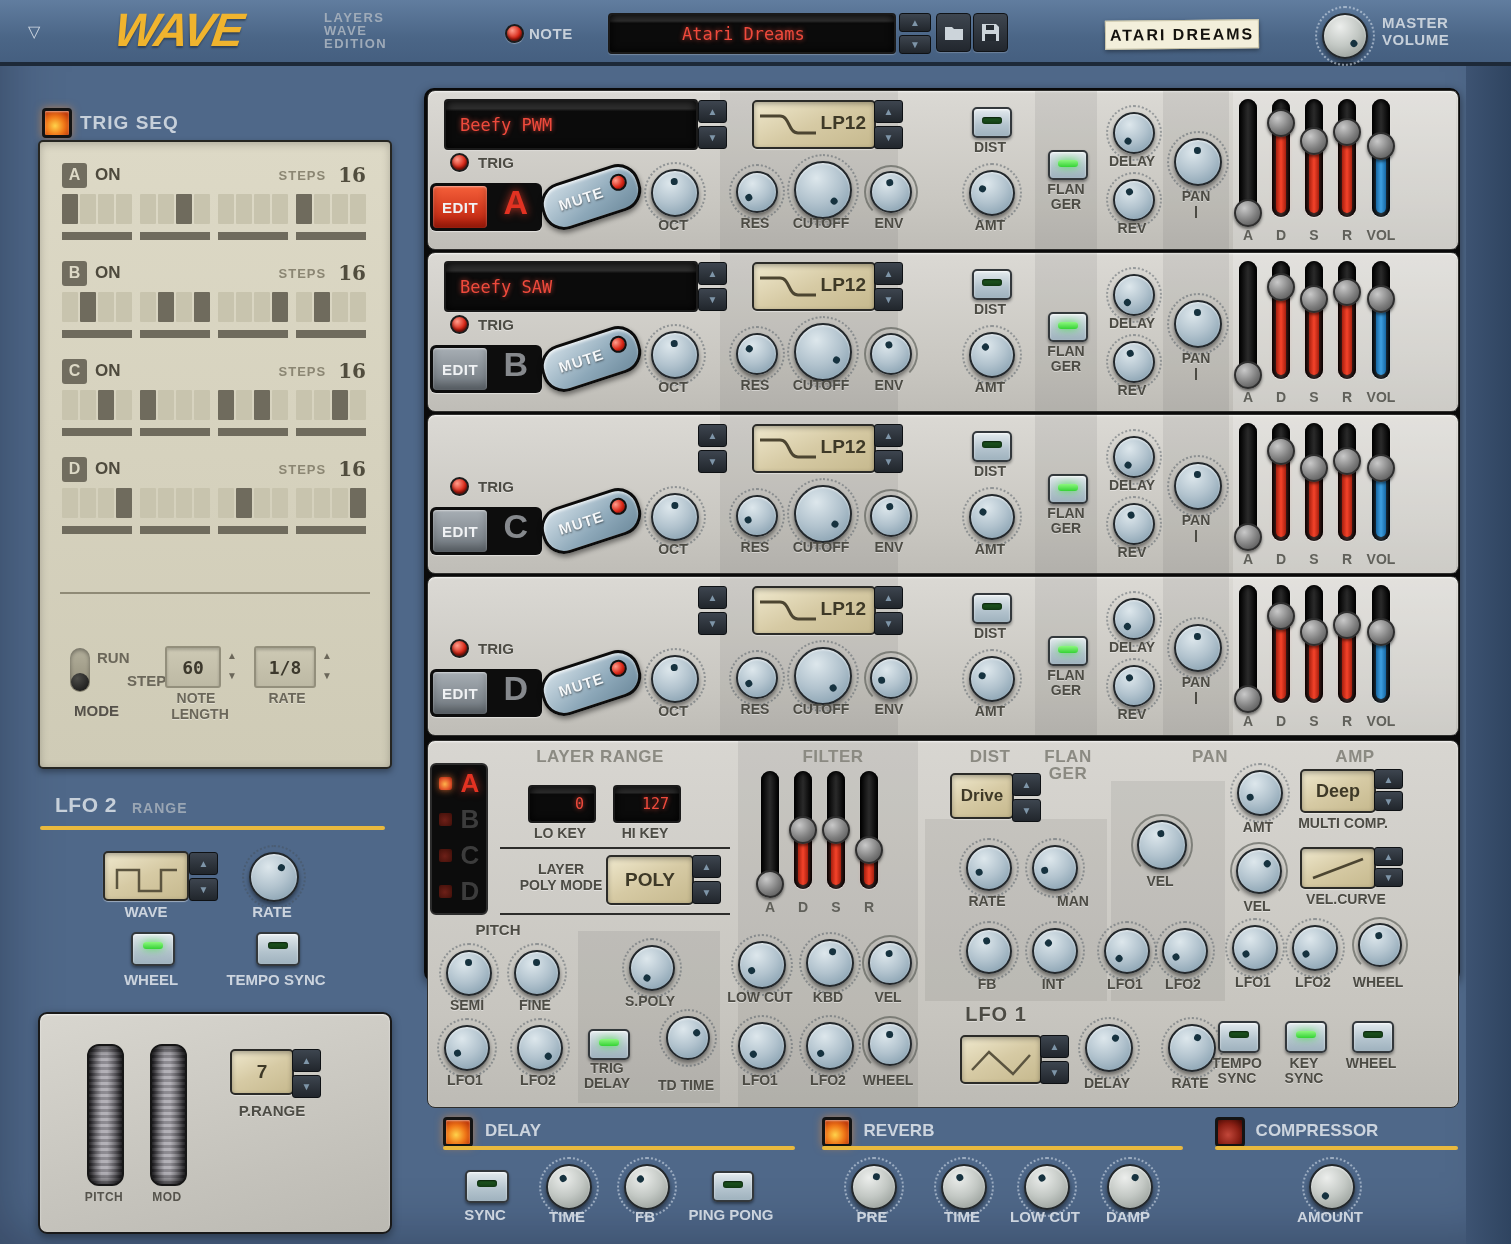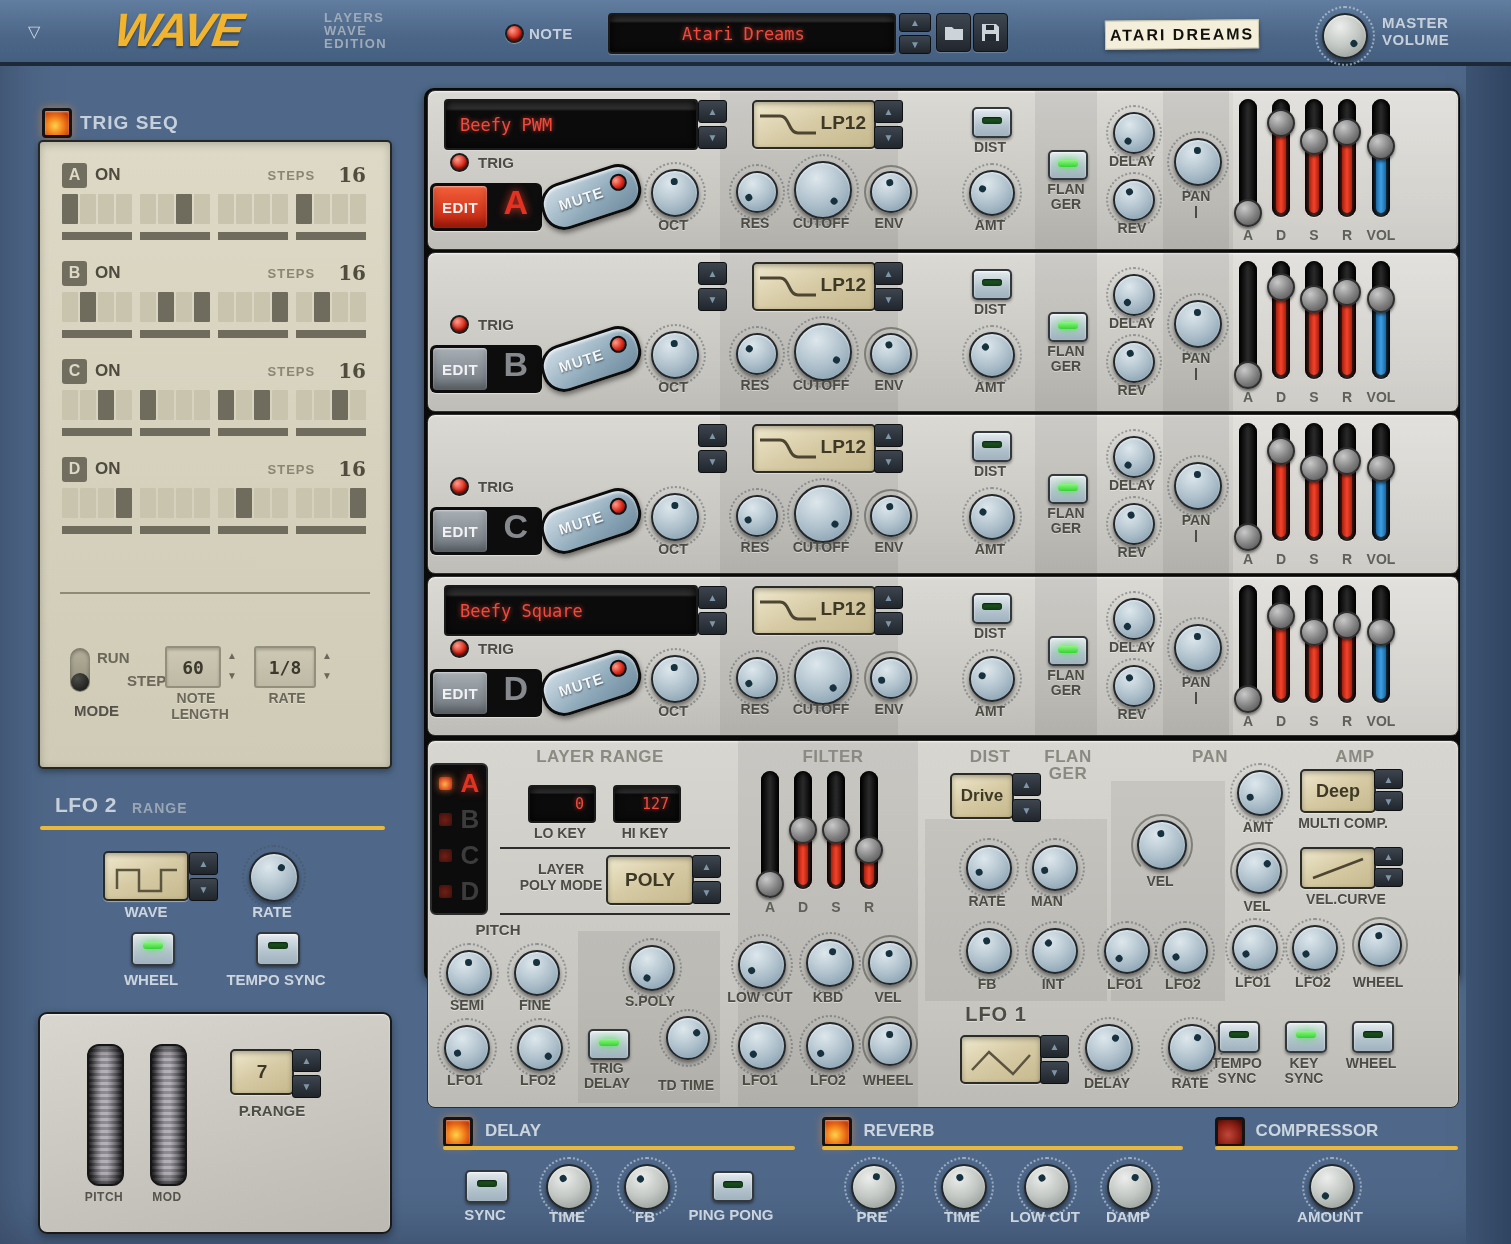--- a/index.html
+++ b/index.html
@@ -106,21 +106,21 @@
         background:radial-gradient(circle at 35% 30%, #ff9d8c, #d92818 55%, #6d0b04 92%);}
   .nmlcd .lcdred{font-size:17px;}
   
   .seqpanel{position:absolute;left:38px;top:140px;width:350px;height:625px;border:2px solid #262622;border-radius:5px;
         background:linear-gradient(#ddd9c6,#cfcbb6);box-shadow:inset 0 2px 8px rgba(0,0,0,.22), 0 3px 6px rgba(0,0,0,.35);}
   .rowhead{position:absolute;left:22px;width:304px;height:26px;display:flex;align-items:center;}
   .chip{width:25px;height:25px;border-radius:3px;background:#716d5f;color:#ddd9c6;
         font:bold 16px "Liberation Sans",sans-serif;display:flex;align-items:center;justify-content:center;}
   .onlab{margin-left:8px;font:bold 17px "Liberation Sans",sans-serif;color:#4e4a3d;}
   .stepslab{margin-left:auto;font:bold 13px "Liberation Sans",sans-serif;color:#8b8673;letter-spacing:1px;}
-  .stepsval{margin-left:23px;font:bold 20px "DejaVu Serif",serif;color:#514d3e;}
+  .stepsval{margin-left:12px;font:bold 20px "DejaVu Serif",serif;color:#514d3e;}
   .steps{position:absolute;left:22px;display:flex;gap:2px;}
   .st{width:16px;height:30px;background:#c8c4ae;border-radius:1px;}
   .st.on{background:#6f6b5d;}
   .st.g{margin-right:6px;}
   .pbar{position:absolute;left:22px;width:304px;height:8px;
         background:repeating-linear-gradient(90deg,#6f6b5d 0 70px, rgba(0,0,0,0) 70px 78px);}
   .hline{position:absolute;height:2px;background:#8f8a76;}
   .seqbox{position:absolute;border:2px solid #938f7c;border-radius:3px;background:linear-gradient(#cdc9b4,#bdb9a4);
         display:flex;align-items:center;justify-content:center;color:#3c382c;
         font:bold 18px "DejaVu Sans Mono",monospace;box-shadow:inset 0 2px 3px rgba(0,0,0,.2);}
@@ -477,20 +477,23 @@
           </div>
         <div class="slbl">VOL</div>
       </div>
     </div>
 
     <div class="strip" style="top:164px;">
       <div class="shade" style="left:292px;width:178px;top:0;bottom:0;"></div>
       <div class="shade" style="left:607px;width:62px;top:0;bottom:0;"></div>
       <div class="shade" style="left:735px;width:66px;top:0;bottom:0;"></div>
       <div class="shade lt" style="left:805px;right:2px;top:0;bottom:0;"></div>
+      <div class="lcdk nmlcd" style="left:16px;top:8px;width:250px;height:47px;">
+          <div class="lcdred">Beefy SAW</div>
+        </div>
       <div class="spin" style="left:270px;top:9px;">
         <div class="sb">▲</div>
         <div class="sb">▼</div>
       </div>
       <div class="ledr" style="left:22px;top:62px;"></div>
       <div class="pl" style="left:68px;top:63px;font-size:15px;">TRIG</div>
       <div class="editbox" style="left:2px;top:92px;width:112px;height:48px;">
         <div class="ebtn">EDIT</div>
         <div class="eletter">B</div>
       </div>
@@ -691,23 +694,20 @@
           </div>
         <div class="slbl">VOL</div>
       </div>
     </div>
 
     <div class="strip" style="top:488px;">
       <div class="shade" style="left:292px;width:178px;top:0;bottom:0;"></div>
       <div class="shade" style="left:607px;width:62px;top:0;bottom:0;"></div>
       <div class="shade" style="left:735px;width:66px;top:0;bottom:0;"></div>
       <div class="shade lt" style="left:805px;right:2px;top:0;bottom:0;"></div>
-      <div class="lcdk nmlcd" style="left:16px;top:8px;width:250px;height:47px;">
-          <div class="lcdred">Beefy Square</div>
-        </div>
       <div class="spin" style="left:270px;top:9px;">
         <div class="sb">▲</div>
         <div class="sb">▼</div>
       </div>
       <div class="ledr" style="left:22px;top:62px;"></div>
       <div class="pl" style="left:68px;top:63px;font-size:15px;">TRIG</div>
       <div class="editbox" style="left:2px;top:92px;width:112px;height:48px;">
         <div class="ebtn">EDIT</div>
         <div class="eletter">D</div>
       </div>
@@ -946,21 +946,21 @@
         <div class="sb">▲</div>
         <div class="sb">▼</div>
       </div>
       <div class="knob k42" style="left:538px;top:104px;--a:-110deg;">
           <div class="kdot"></div>
         </div>
       <div class="pl" style="left:559px;top:152px;">RATE</div>
       <div class="knob k42" style="left:604px;top:104px;--a:-100deg;">
           <div class="kdot"></div>
         </div>
-      <div class="pl" style="left:619px;top:152px;text-align:center;">MAN</div>
+      <div class="pl" style="left:645px;top:152px;text-align:center;">MAN</div>
       <div class="knob k42" style="left:538px;top:187px;--a:-15deg;">
           <div class="kdot"></div>
         </div>
       <div class="pl" style="left:559px;top:235px;">FB</div>
       <div class="knob k42" style="left:604px;top:187px;--a:-40deg;">
           <div class="kdot"></div>
         </div>
       <div class="pl" style="left:625px;top:235px;">INT</div>
 
       <div class="knob k46 arc" style="left:709px;top:79px;--a:-8deg;">

